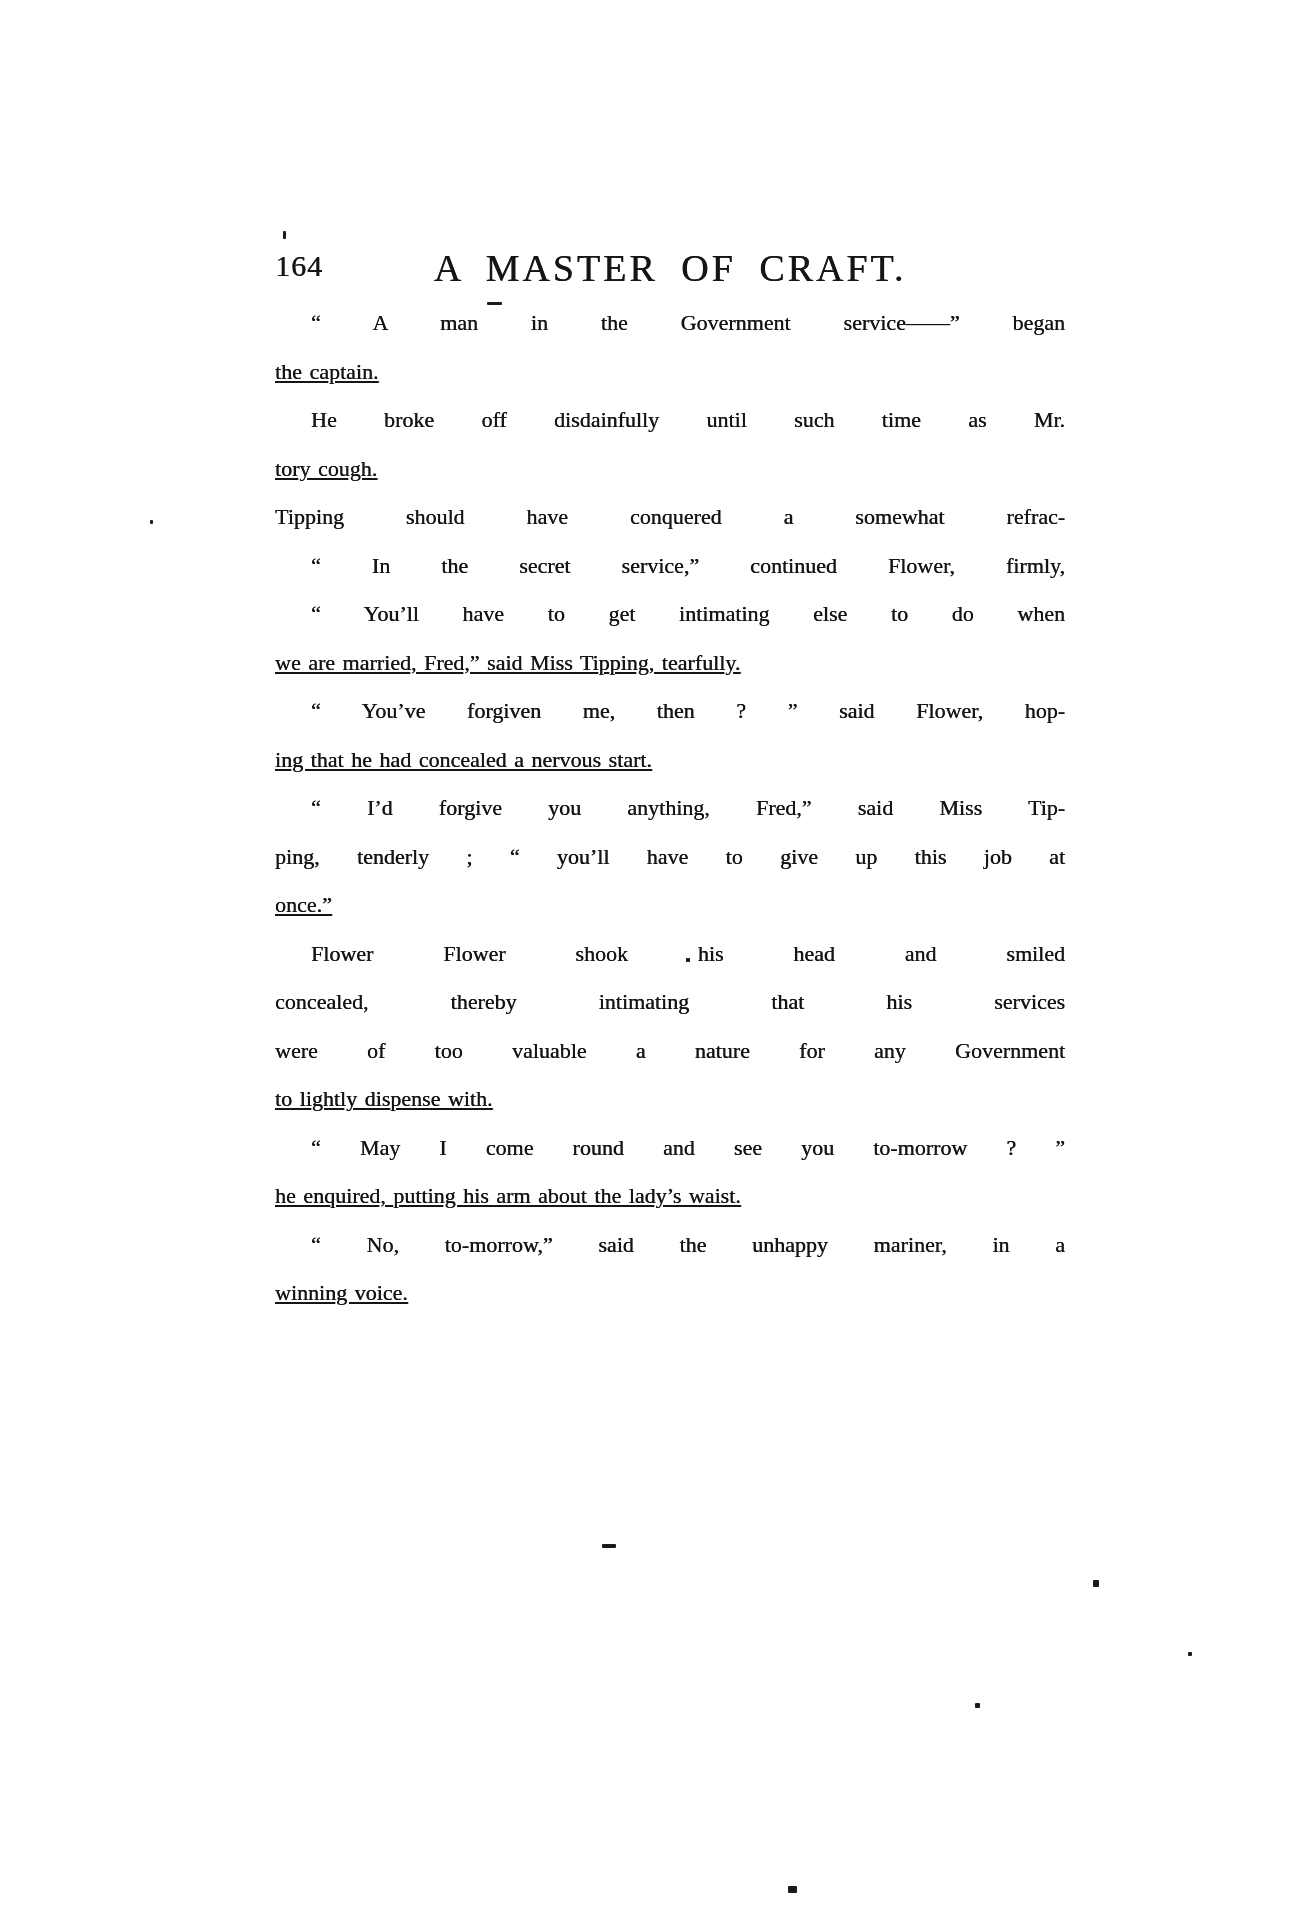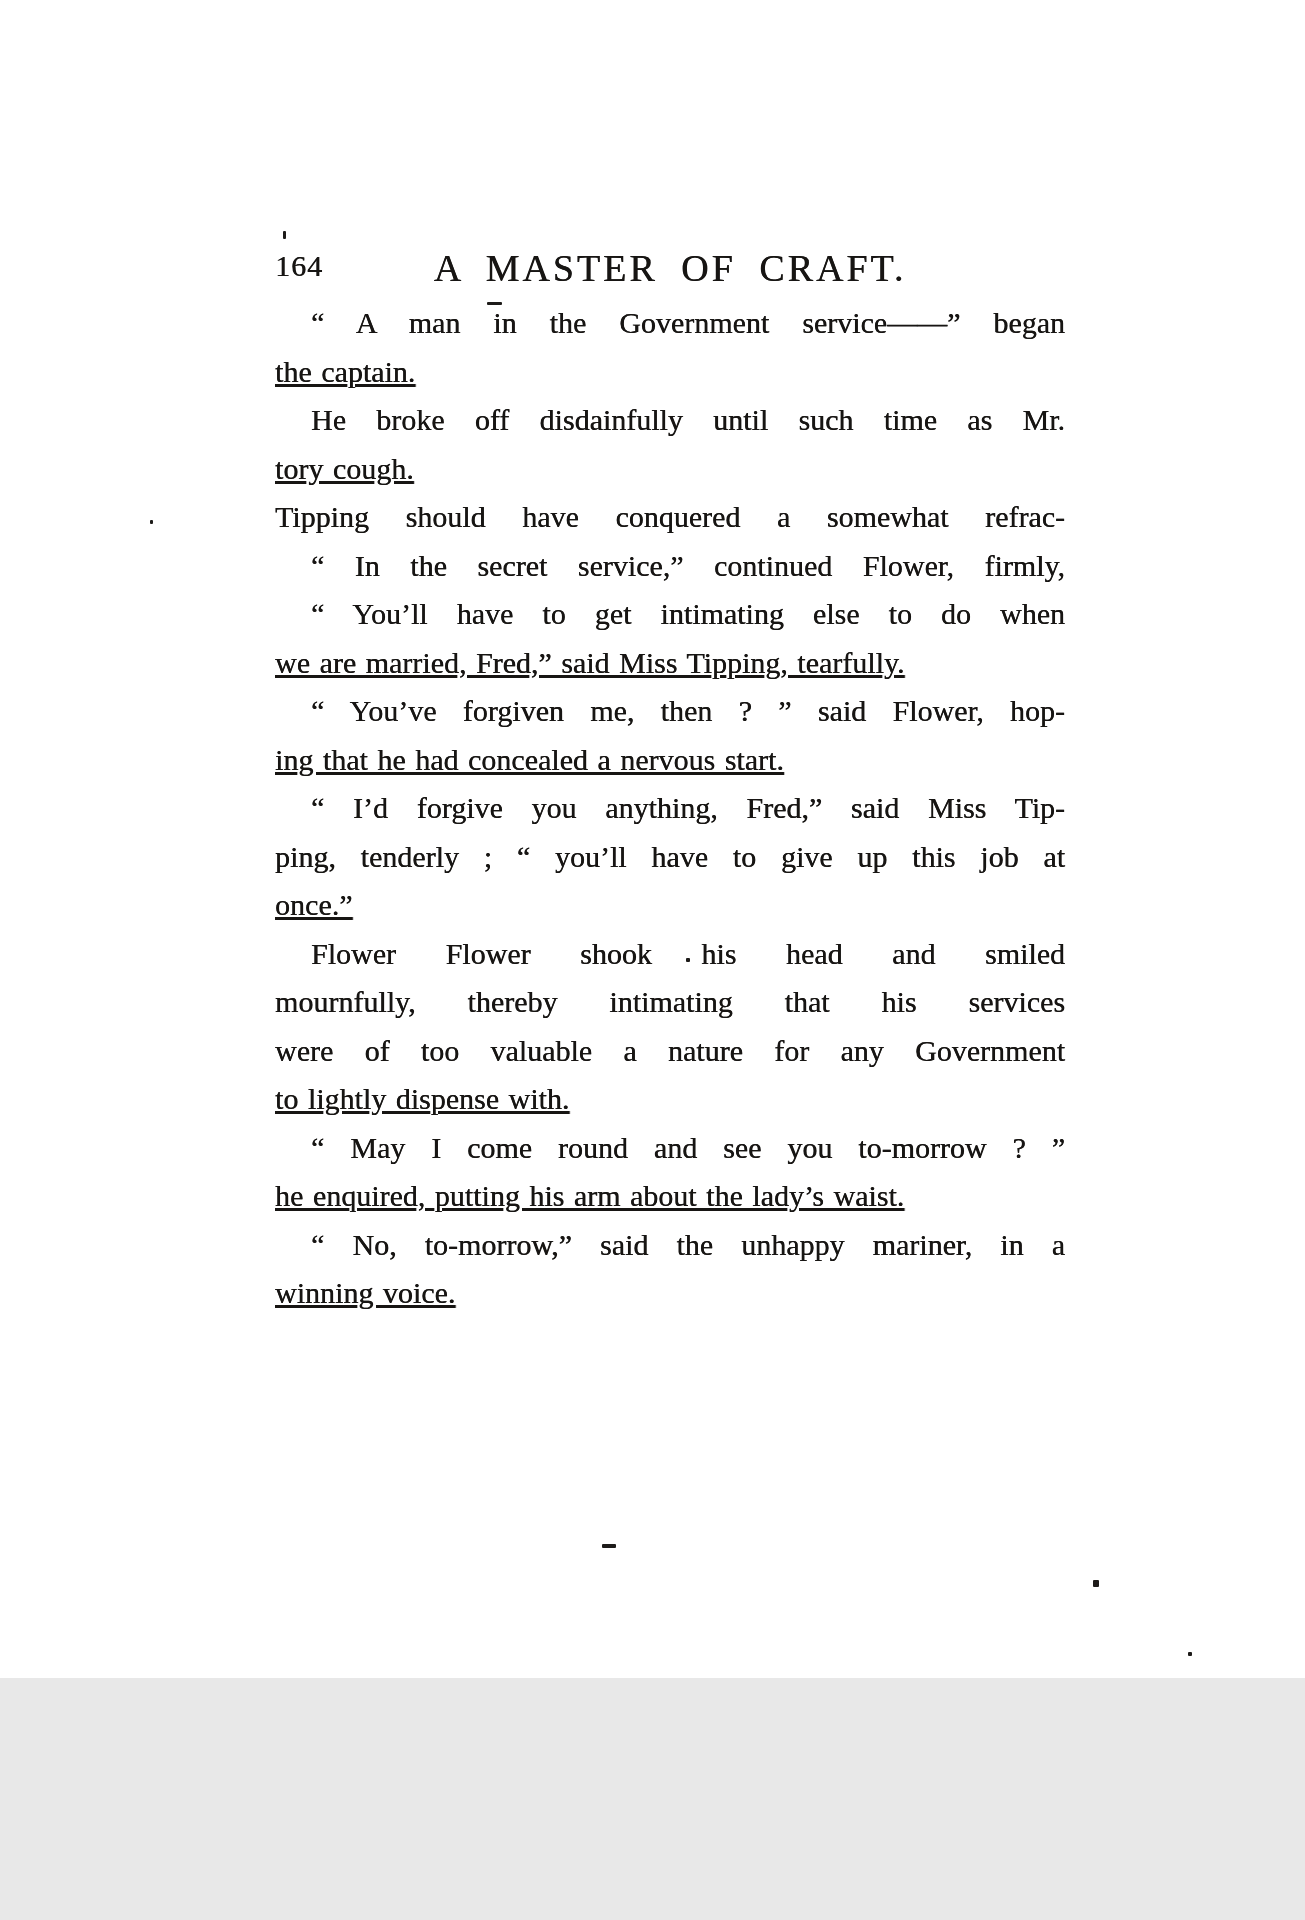--- a/index.html
+++ b/index.html
@@ -1,19 +1,19 @@
 <!DOCTYPE html>
 <html><head>
 <meta charset="utf-8">
 <style>
   html, body { margin: 0; padding: 0; background: #e8e8e8; }
   .page {
     position: relative;
     width: 1305px;
-    height: 1678px;
+    height: 1920px;
     background: #ffffff;
     overflow: hidden;
     font-family: "Liberation Serif", "DejaVu Serif", serif;
     color: #171513;
   }
   
   .header {
     position: absolute;
     left: 275px;
     top: 246px;
@@ -34,21 +34,21 @@
     letter-spacing: 3px;
     word-spacing: 11px;
     text-shadow: 0.4px 0 0 currentColor;
   }
   
   .body-text {
     position: absolute;
     left: 275px;
     top: 299px;
     width: 790px;
-    font-size: 30px;
+    font-size: 22px;
     line-height: 48.5px;
     word-spacing: 2px;
     text-shadow: 0.35px 0 0 currentColor;
   }
   .para .line {
     text-align: justify;
     text-align-last: justify;
   }
   .para .line.last {
     text-align-last: auto;
@@ -96,21 +96,21 @@
         <div class="line first">“ You’ve forgiven me, then ? ” said Flower, hop-</div>
         <div class="line last">ing that he had concealed a nervous start.</div>
       </div>
       <div class="para">
         <div class="line first">“ I’d forgive you anything, Fred,” said Miss Tip-</div>
         <div class="line">ping, tenderly ; “ you’ll have to give up this job at</div>
         <div class="line last">once.”</div>
       </div>
       <div class="para">
         <div class="line first">Flower Flower shook his head and smiled</div>
-        <div class="line">mournfully, thereby intimating that his services</div>
+        <div class="line">concealed, thereby intimating that his services</div>
         <div class="line">were of too valuable a nature for any Government</div>
         <div class="line last">to lightly dispense with.</div>
       </div>
       <div class="para">
         <div class="line first">“ May I come round and see you to-morrow ? ”</div>
         <div class="line last">he enquired, putting his arm about the lady’s waist.</div>
       </div>
       <div class="para">
         <div class="line first">“ No, to-morrow,” said the unhappy mariner, in a</div>
         <div class="line last">winning voice.</div>

